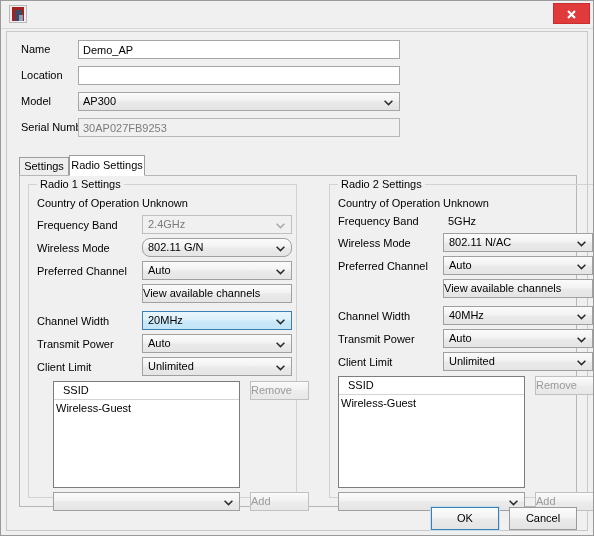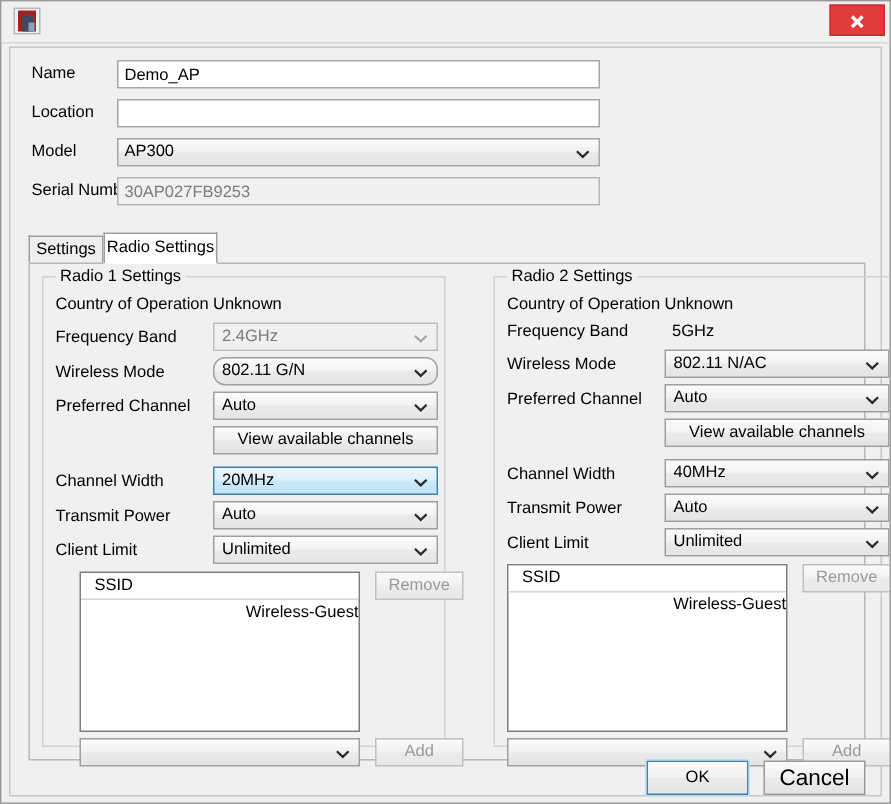--- a/index.html
+++ b/index.html
@@ -248,21 +248,21 @@
     color: #7a7a7a;
   }
   .btn {
     position: absolute;
     box-sizing: border-box;
     background: linear-gradient(to bottom, #fbfbfb 0%, #f2f2f2 48%, #eaeaea 52%, #e4e4e4 100%);
     border: 1px solid #a0a0a0;
     font-family: "Liberation Sans", sans-serif;
     font-size: 11px;
     color: #000;
-    text-align: center;
+    text-align: left;
     cursor: pointer;
   }
   .btn.disabled {
     color: #9a9a9a;
     border-color: #c0c0c0;
     background: linear-gradient(to bottom, #fafafa 0%, #f1f1f1 48%, #ececec 52%, #e8e8e8 100%);
     cursor: default;
   }
 
   
@@ -283,21 +283,20 @@
     color: #000;
     background: #ffffff;
   }
   .ssid-row {
     height: 16px;
     font-size: 11px;
     line-height: 16px;
     padding-left: 2px;
     color: #000;
     cursor: default;
-    text-align: right;
   }
 
   
   #footer { position: absolute; left: 3px; right: 0; bottom: 0; height: 25px; margin-top: 11px; }
   #ok-button {
     position: absolute;
     right: 88px;
     bottom: 0;
     width: 68px;
     height: 23px;
@@ -312,21 +311,21 @@
   }
   #cancel-button {
     position: absolute;
     right: 10px;
     bottom: 0;
     width: 68px;
     height: 23px;
     box-sizing: border-box;
     background: linear-gradient(to bottom, #fbfbfb 0%, #f2f2f2 48%, #eaeaea 52%, #e4e4e4 100%);
     border: 1px solid #9a9a9a;
-    font-size: 15px;
+    font-size: 11px;
     line-height: 21px;
     text-align: center;
     cursor: pointer;
   }
 </style>
 </head>
 <body>
 
 <div id="window">
 

